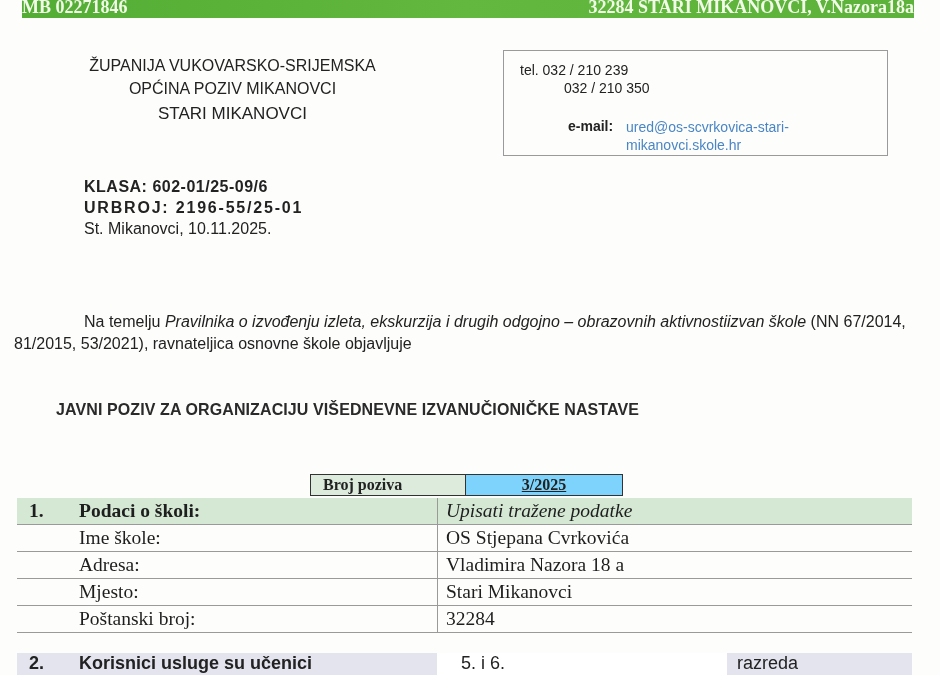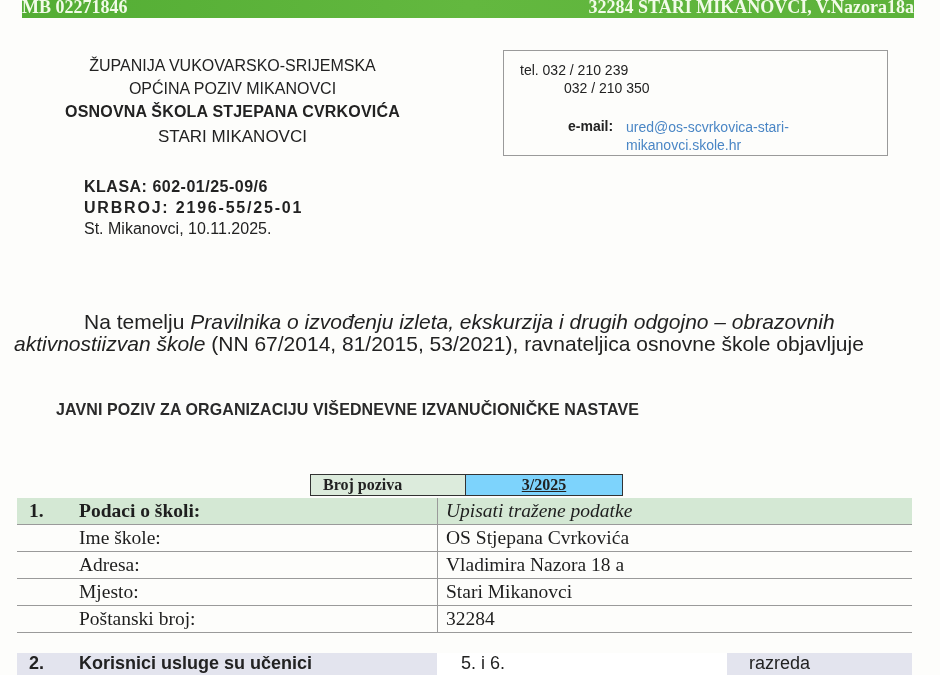--- a/index.html
+++ b/index.html
@@ -29,21 +29,21 @@
   }
   .contact .tel { position: absolute; left: 16px; top: 10px; line-height: 19px; }
   .contact .tel2 { position: absolute; left: 42px; top: 29px; margin-left: 18px; }
   .contact .mail-label { position: absolute; left: 64px; top: 67px; font-weight: bold; }
   .contact .mail { position: absolute; left: 122px; top: 67px; color: #4a86c5; line-height: 18px; width: 230px; }
 
   .refs { position: absolute; left: 84px; top: 176px; font-size: 16px; line-height: 21px; }
   .refs .b { font-weight: bold; letter-spacing: 0.5px; }
   .refs .b2 { font-weight: bold; letter-spacing: 1.8px; }
 
-  .para { position: absolute; left: 14px; top: 311px; width: 900px; font-size: 21px; line-height: 22px; color: #222; }
+  .para { position: absolute; left: 14px; top: 311px; width: 900px; font-size: 16px; line-height: 22px; color: #222; }
   .para .indent { padding-left: 70px; }
   .para i { font-style: italic; }
 
   .title { position: absolute; left: 56px; top: 400px; font-size: 16.5px; font-weight: bold; color: #2a2a2a; letter-spacing: 0.1px; transform: scaleX(0.97); transform-origin: left; }
 
   .broj { position: absolute; left: 310px; top: 474px; height: 22px; display: flex; font-family: "Liberation Serif", serif; font-weight: bold; font-size: 16px; }
   .broj .lbl { width: 155px; background: #dcebdc; border: 1px solid #333; border-right: none; padding-left: 12px; box-sizing: border-box; line-height: 20px; }
   .broj .val { width: 158px; background: #7dd3fc; border: 1px solid #333; text-align: center; box-sizing: border-box; line-height: 20px; text-decoration: underline; }
 
   .tbl { position: absolute; left: 17px; top: 498px; width: 895px; font-family: "Liberation Serif", serif; font-size: 19.5px; color: #1e1e1e; border-collapse: collapse; }
@@ -55,34 +55,33 @@
   .tbl .hdr .lab { font-weight: bold; }
   .tbl .hdr .val { font-style: italic; }
   .tbl .sub td.num { background: transparent; }
   .tbl .sub .lab, .tbl .sub .num { border-bottom: 1px solid #9a9a9a; }
 
   .row2 { position: absolute; left: 17px; top: 653px; width: 895px; height: 22px; font-size: 18px; display: flex; color: #222; }
   .row2 .c1 { width: 420px; background: #e3e4ee; display: flex; }
   .row2 .n { width: 62px; padding-left: 12px; font-weight: bold; box-sizing: border-box; }
   .row2 .t { font-weight: bold; }
   .row2 .c2 { width: 290px; background: #fff; padding-left: 24px; box-sizing: border-box; }
-  .row2 .c3 { flex: 1; background: #e3e4ee; padding-left: 22px; box-sizing: border-box; }
+  .row2 .c3 { flex: 1; background: #e3e4ee; padding-left: 10px; box-sizing: border-box; }
 </style>
 </head>
 <body>
 
 <div class="topbar">
   <span class="mb">MB 02271846</span>
   <span class="addr">32284 STARI MIKANOVCI, V.Nazora18a</span>
 </div>
 
 <div class="org">
   <div>ŽUPANIJA VUKOVARSKO-SRIJEMSKA</div>
   <div>OPĆINA POZIV MIKANOVCI</div>
-  <div class="bold">OSNOVNA ŠKOLA STJEPANA CVRKOVIĆA</div>
   <div class="l4">STARI MIKANOVCI</div>
 </div>
 
 <div class="contact">
   <div class="tel">
     <span>tel.</span>
     <span>032 / 210 239</span>
   </div>
   <div class="tel2">032 / 210 350</div>
   <div class="mail-label">e-mail:</div>

